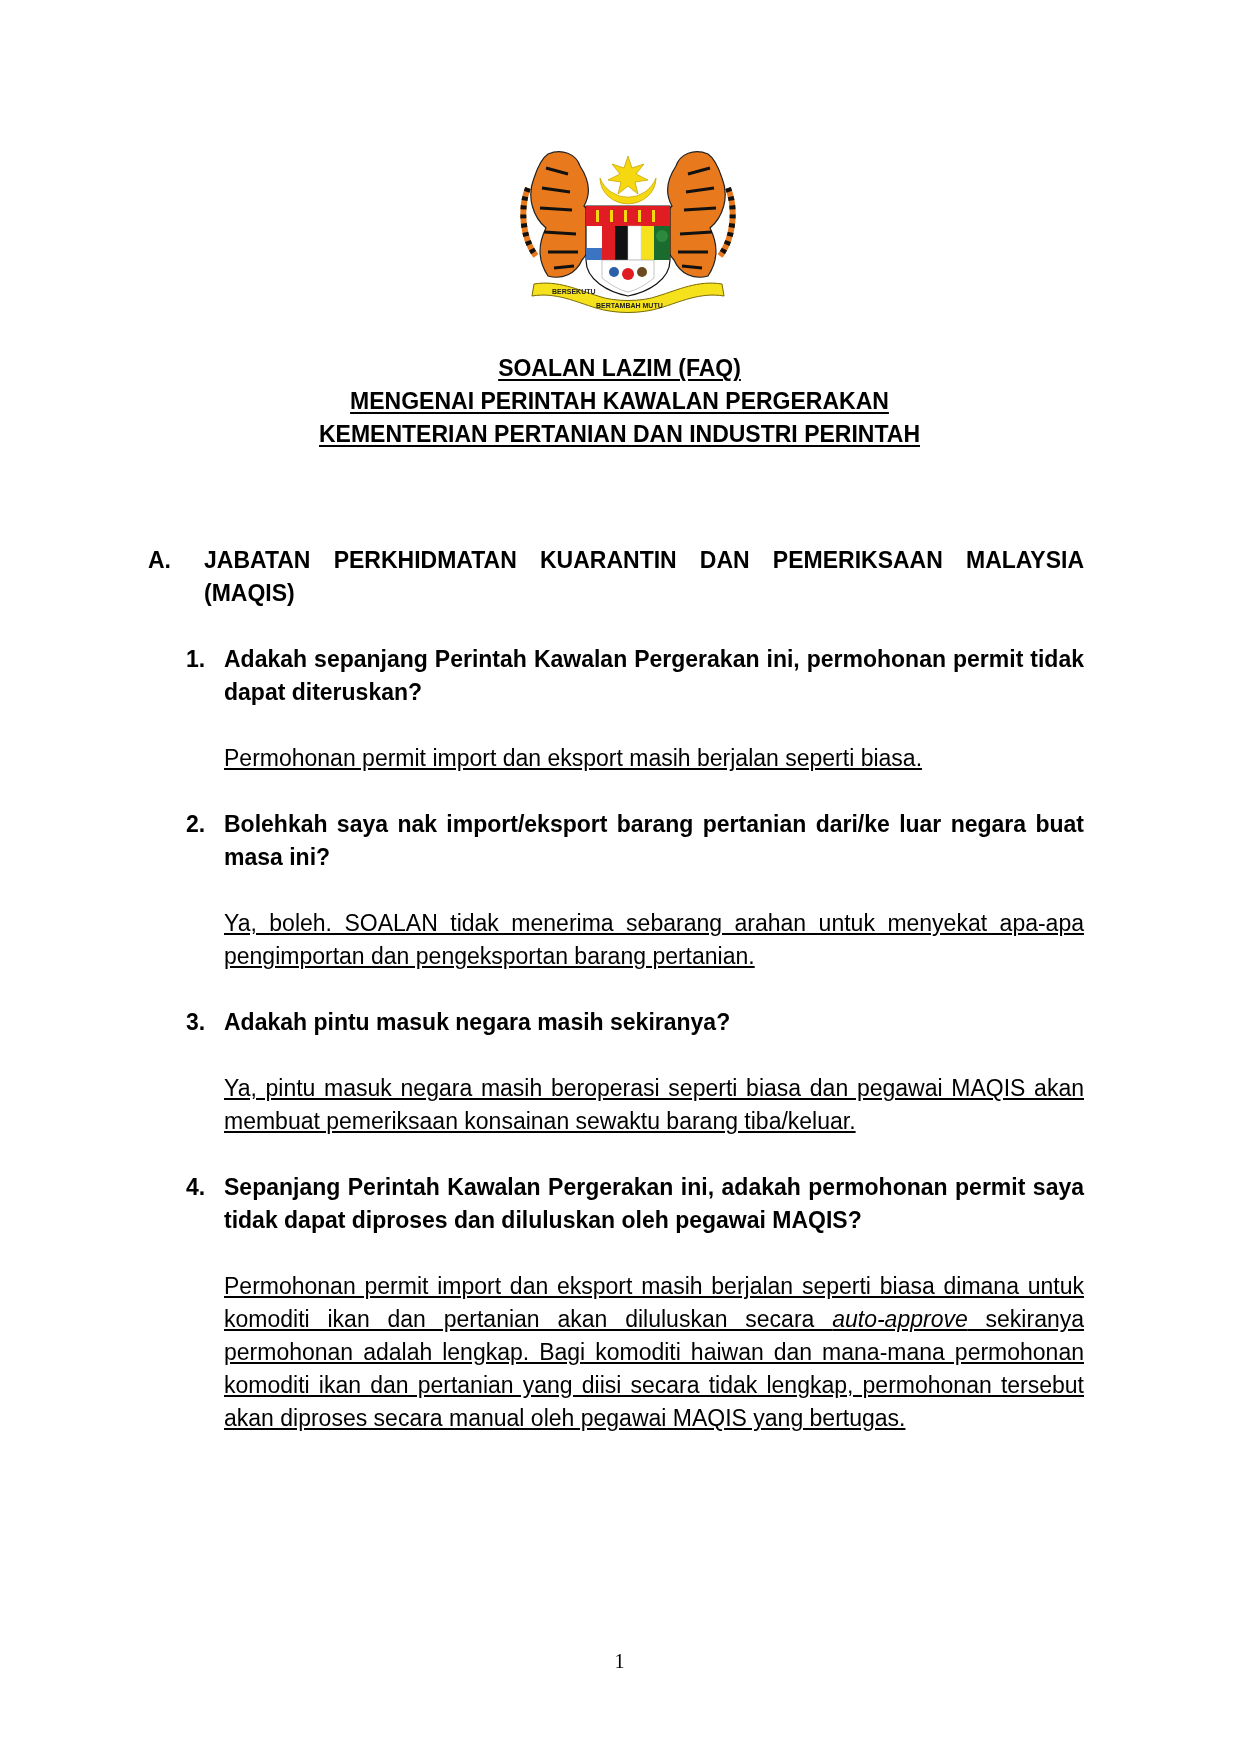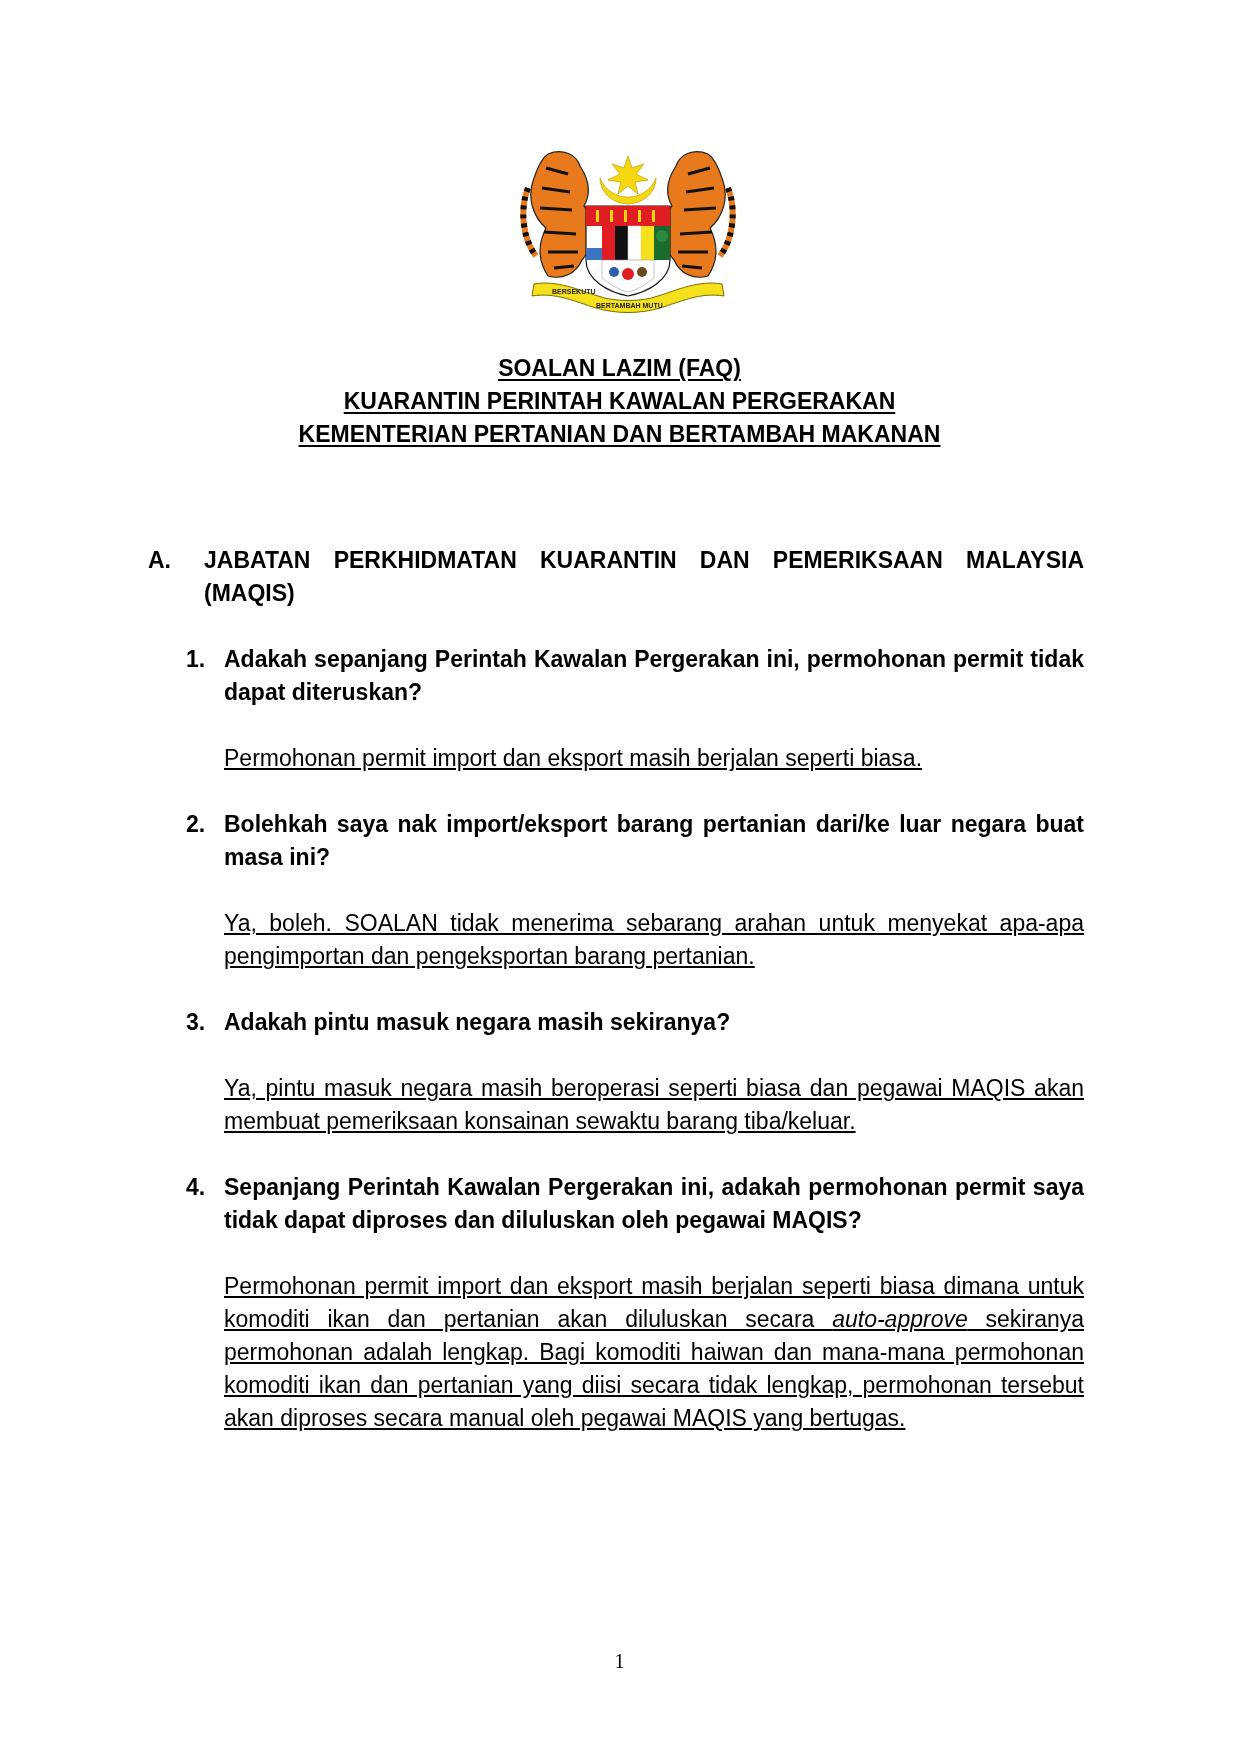--- a/index.html
+++ b/index.html
@@ -71,22 +71,22 @@
     <g>
       <path d="M16,136 C40,132 60,142 80,148 C96,154 124,154 140,148 C160,142 180,132 204,136 L206,148 C182,144 162,154 142,160 C122,166 98,166 78,160 C58,154 38,144 14,148 Z" fill="#f5e11c" stroke="#7a6a00" stroke-width="1"></path>
       <text x="34" y="146" font-family="Liberation Sans, sans-serif" font-size="7" font-weight="bold" fill="#222">BERSEKUTU</text>
       <text x="78" y="160" font-family="Liberation Sans, sans-serif" font-size="7" font-weight="bold" fill="#222">BERTAMBAH MUTU</text>
     </g>
   </svg>
 </div>
 
 <div class="title-block">
   <div class="title-line"><span>SOALAN LAZIM (FAQ)</span></div>
-  <div class="title-line"><span>KUARANTIN PERINTAH KAWALAN PERGERAKAN</span></div>
-  <div class="title-line"><span>KEMENTERIAN PERTANIAN DAN BERTAMBAH MAKANAN</span></div>
+  <div class="title-line"><span>MENGENAI PERINTAH KAWALAN PERGERAKAN</span></div>
+  <div class="title-line"><span>KEMENTERIAN PERTANIAN DAN INDUSTRI PERINTAH</span></div>
 </div>
 
 <div class="section body-text">
   <span class="letter">A.</span>
   <span class="txt">JABATAN PERKHIDMATAN KUARANTIN DAN PEMERIKSAAN MALAYSIA (MAQIS)</span>
 </div>
 
 <div class="q body-text" style="top:643px;">
   <span class="num">1.</span>
   <span class="txt">Adakah sepanjang Perintah Kawalan Pergerakan ini, permohonan permit tidak dapat diteruskan?</span>

